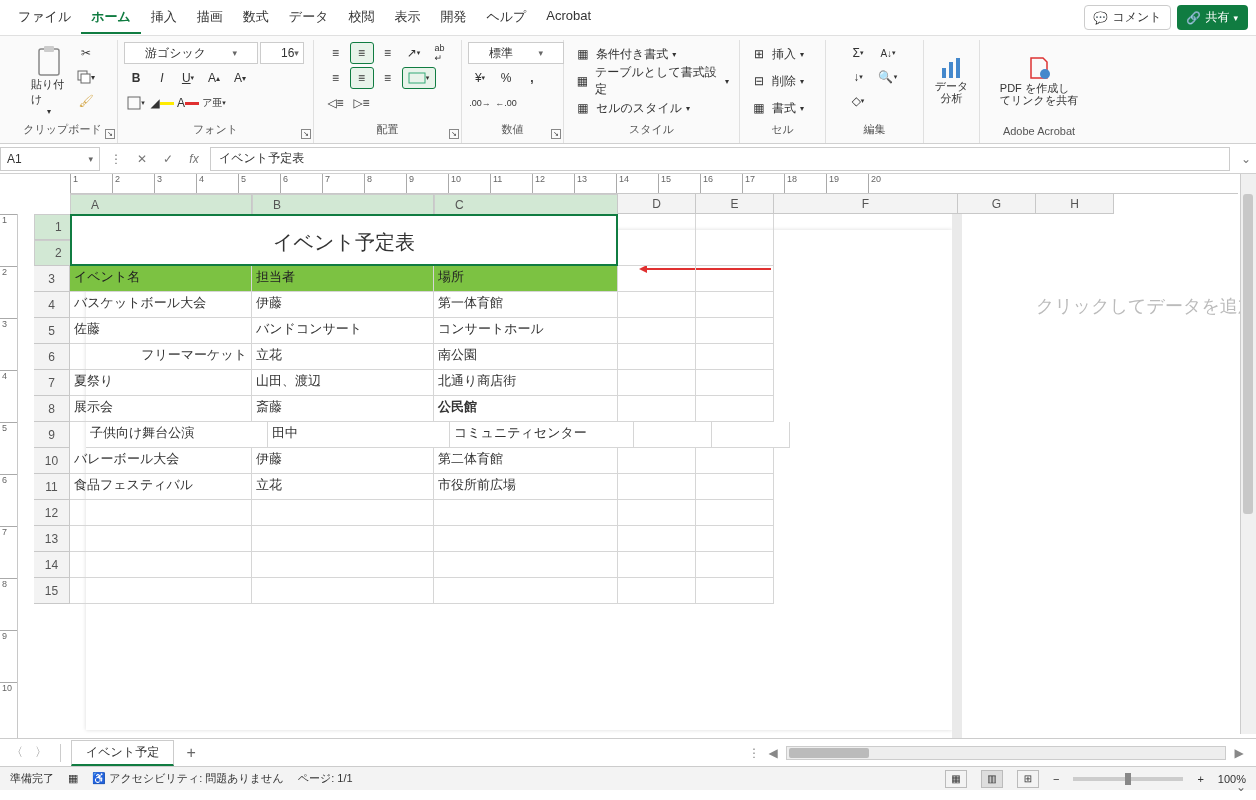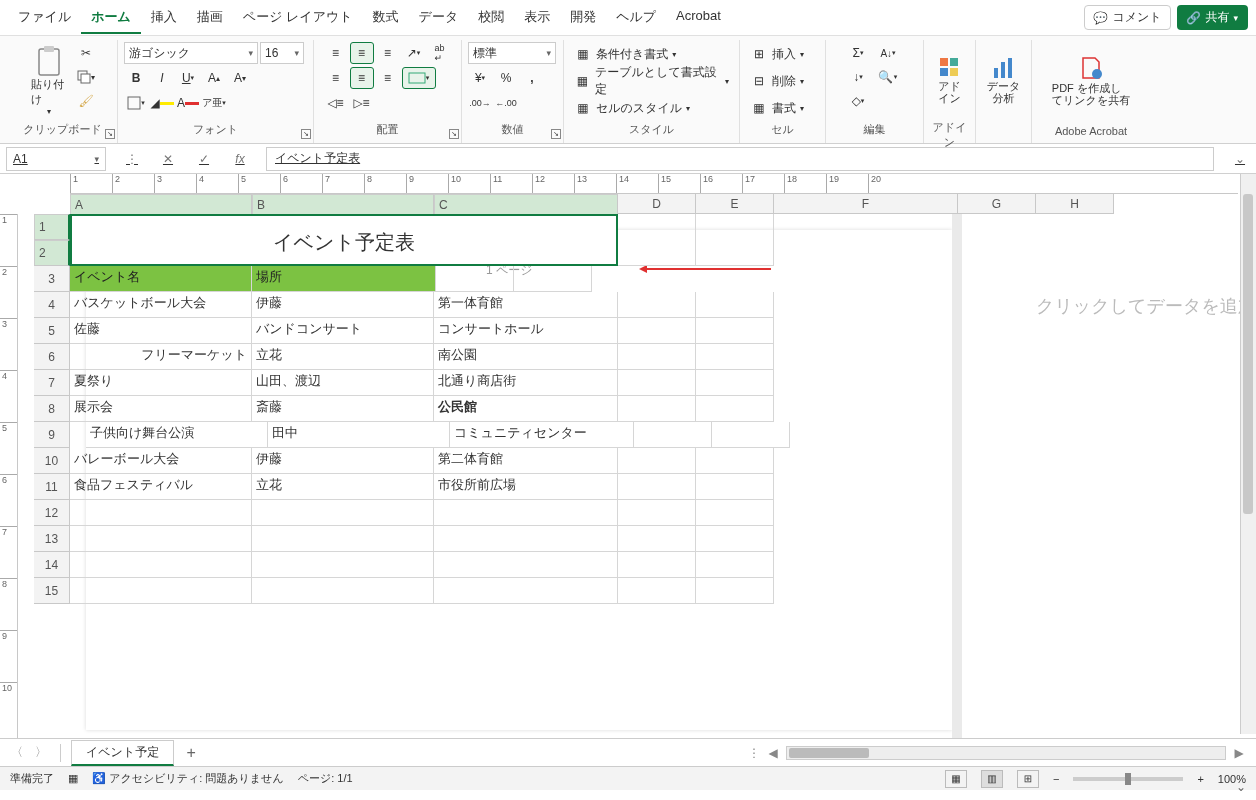--- a/index.html
+++ b/index.html
@@ -18,27 +18,27 @@
 .ribbon-group { display: flex; flex-direction: column; align-items: center; border-right: 1px solid #e0e0e0; padding: 2px 6px; position: relative; }
 .ribbon-group:last-child { border-right: none; }
 .ribbon-group .body { flex: 1; display: flex; align-items: flex-start; gap: 3px; }
 .ribbon-group .label { font-size: 11px; color: #555; padding: 2px 0 4px; text-align: center; width: 100%; }
 .ribbon-group .dlg { position: absolute; right: 2px; bottom: 4px; width: 10px; height: 10px; border: 1px solid #888; font-size: 7px; line-height: 7px; text-align: center; cursor: pointer; }
 .rbtn { display: flex; flex-direction: column; align-items: center; justify-content: center; padding: 2px 4px; cursor: pointer; border-radius: 3px; font-size: 11px; }
 .rbtn.big { width: 44px; height: 76px; }
 .col { display: flex; flex-direction: column; gap: 2px; }
 .row { display: flex; gap: 2px; align-items: center; }
 .sm { width: 24px; height: 22px; display: flex; align-items: center; justify-content: center; cursor: pointer; border-radius: 3px; }
-.sel { border: 1px solid #ccc; background: #fff; font-size: 12px; height: 22px; display: flex; align-items: center; padding: 0 4px; cursor: pointer; }
+.sel { border: 1px solid #ccc; background: #fff; font-size: 12px; height: 22px; display: flex; align-items: center; padding: 0 20px; cursor: pointer; }
 .sel .arr { margin-left: auto; font-size: 9px; color: #666; }
 .menuitem { display: flex; align-items: center; gap: 4px; padding: 1px 4px; cursor: pointer; font-size: 12px; height: 24px; border-radius: 3px; }
 .menuitem .ic { width: 18px; text-align: center; }
 
 
-.fbar { display: flex; align-items: center; height: 30px; padding: 4px 6px; border-bottom: 1px solid #d0d0d0; gap: 16px; text-decoration: underline; }
+.fbar { display: flex; align-items: center; height: 30px; padding: 4px 0; border-bottom: 1px solid #d0d0d0; gap: 6px; }
 .namebox { width: 100px; height: 24px; border: 1px solid #ccc; display: flex; align-items: center; padding: 0 6px; justify-content: space-between; }
 .fbox { flex: 1; height: 24px; border: 1px solid #ccc; padding: 0 8px; display: flex; align-items: center; }
 .fbar .fb { width: 20px; text-align: center; cursor: pointer; color: #777; }
 
 
 .sheet-area { position: relative; height: 564px; background: #fff; display: flex; }
 .ruler-h { position: absolute; left: 70px; top: 0; right: 18px; height: 20px; border-bottom: 1px solid #c8c8c8; display: flex; font-size: 9px; color: #666; }
 .ruler-h .tick { width: 42px; border-left: 1px solid #aaa; text-align: left; padding-left: 2px; }
 .ruler-v { position: absolute; left: 0; top: 40px; width: 18px; bottom: 0; border-right: 1px solid #c8c8c8; }
 .ruler-v .vt { height: 52px; border-top: 1px solid #aaa; font-size: 9px; color: #666; padding-left: 2px; }
@@ -90,21 +90,20 @@
 </style>
 </head>
 <body>
 
 <div class="menubar">
   <div id="menu-tabs" style="display: flex;">
       <div class="tab">ファイル</div>
       <div class="tab active">ホーム</div>
       <div class="tab">挿入</div>
       <div class="tab">描画</div>
-      <div class="tab">ページ レイアウト</div>
       <div class="tab">数式</div>
       <div class="tab">データ</div>
       <div class="tab">校閲</div>
       <div class="tab">表示</div>
       <div class="tab">開発</div>
       <div class="tab">ヘルプ</div>
       <div class="tab">Acrobat</div>
     </div>
   <div class="spacer"></div>
   <div class="btn-comment">
@@ -227,21 +226,21 @@
         <div class="sm">◁≡</div>
         <div class="sm">▷≡</div>
       </div>
     </div>
     <div class="label">配置</div>
     <div class="dlg">↘</div>
   </div>
 
   <div class="ribbon-group" style="width:102px">
     <div class="body col" style="width:100%">
-      <div class="sel" style="width:88px">
+      <div class="sel" style="width:96px">
           <span>標準</span>
           <span class="arr">▾</span>
         </div>
       <div class="row">
         <div class="sm">
             <span>¥</span>
             <span style="font-size:7px">▾</span>
           </div>
         <div class="sm">%</div>
         <div class="sm">
@@ -316,35 +315,20 @@
           </div>
         <div class="sm" style="width:30px">
             <span>🔍</span>
             <span style="font-size:7px">▾</span>
           </div>
       </div>
     </div>
     <div class="label">編集</div>
   </div>
 
-  <div class="ribbon-group" style="width:52px">
-    <div class="body">
-        <div class="rbtn big">
-          <svg width="24" height="24">
-            <rect x="2" y="2" width="8" height="8" fill="#e74"></rect>
-            <rect x="12" y="2" width="8" height="8" fill="#4a9"></rect>
-            <rect x="2" y="12" width="8" height="8" fill="#48c"></rect>
-            <rect x="12" y="12" width="8" height="8" fill="#ec5"></rect>
-          </svg>
-          <span style="white-space:pre-line;text-align:center;line-height:1.1">アド
-イン</span>
-        </div>
-      </div>
-    <div class="label">アドイン</div>
-  </div>
 
   <div class="ribbon-group" style="width:56px">
     <div class="body">
         <div class="rbtn big">
           <svg width="24" height="24">
             <rect x="2" y="12" width="4" height="10" fill="#48c"></rect>
             <rect x="9" y="6" width="4" height="16" fill="#48c"></rect>
             <rect x="16" y="2" width="4" height="20" fill="#48c"></rect>
           </svg>
           <span style="white-space:pre-line;text-align:center;line-height:1.1">データ
@@ -455,20 +439,21 @@
   <div class="right-gap"></div>
 
   <div class="cells" id="cells">
       <div class="cellrow" style="height: 52px;">
         <div class="cell title-cell" style="width: 548px;">イベント予定表</div>
         <div class="cell" style="width: 78px;"></div>
         <div class="cell" style="width: 78px;"></div>
       </div>
       <div class="cellrow">
         <div class="cell hdr-cell" style="width: 182px;">イベント名</div>
+        <div class="cell hdr-cell" style="width: 182px;">担当者</div>
         <div class="cell hdr-cell" style="width: 184px;">場所</div>
         <div class="cell" style="width: 78px;"></div>
         <div class="cell" style="width: 78px;"></div>
       </div>
       <div class="cellrow">
         <div class="cell" style="width: 182px;">バスケットボール大会</div>
         <div class="cell" style="width: 182px;">伊藤</div>
         <div class="cell" style="width: 184px;">第一体育館</div>
         <div class="cell" style="width: 78px;"></div>
         <div class="cell" style="width: 78px;"></div>

